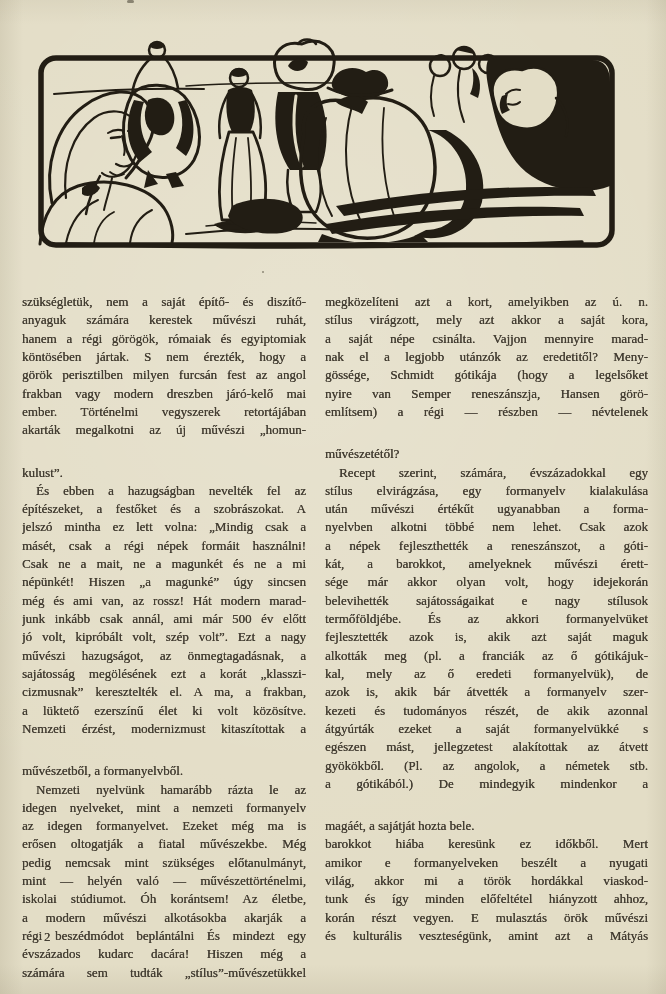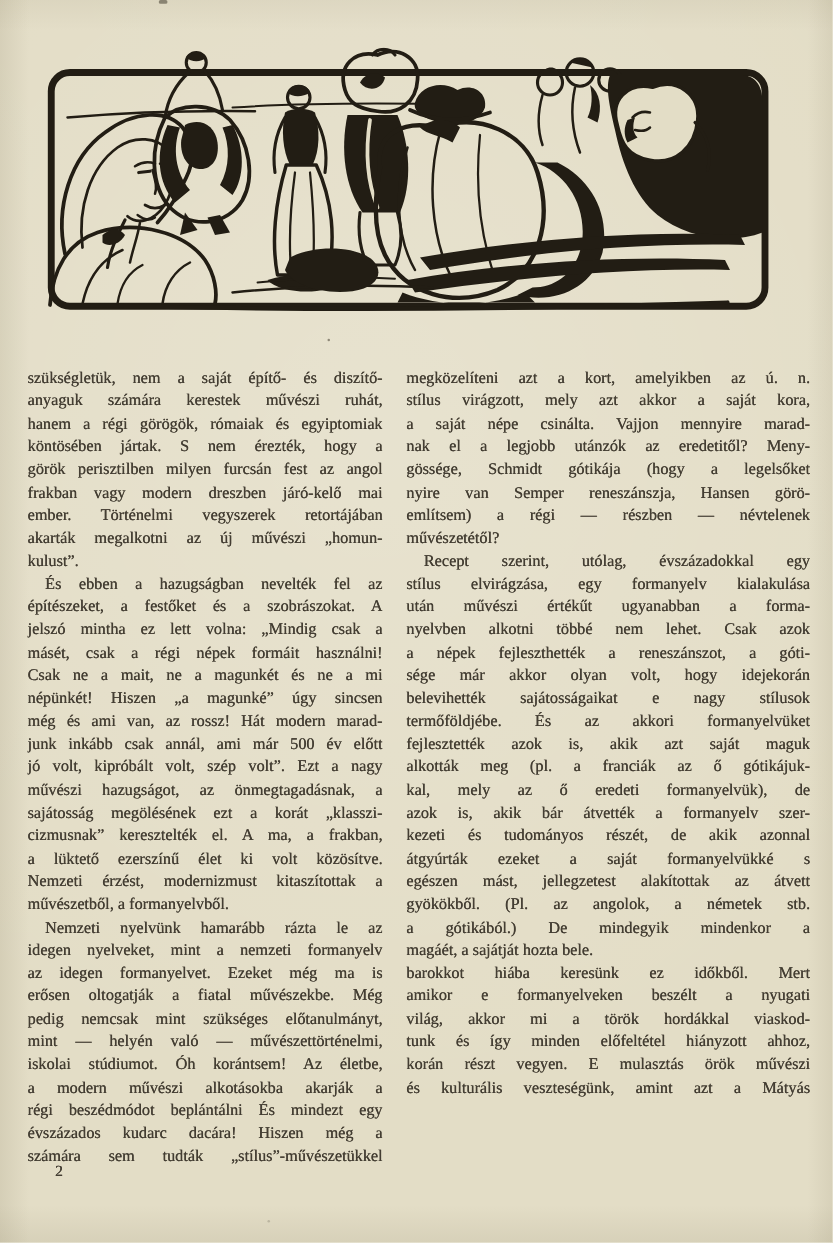--- a/index.html
+++ b/index.html
@@ -22,21 +22,21 @@
   }
   .illustration svg { width:100%; height:100%; display:block; }
   .column {
     position:absolute; top:293px;
     font-size:13px; line-height:18.32px;
     text-shadow:.2px 0 0 currentColor;
   }
   .col-left  { left:22px;  width:284px; }
   .col-right { left:325px; width:323px; }
   .line { height:18.32px; overflow:hidden; text-align:justify; text-align-last:justify; }
-  .line.endline { text-align-last:left; }
+  .line.endline { text-align-last:left;margin-top:24px; }
   .line.indent  { text-indent:14px; }
   .page-number {
     position:absolute; left:44px; top:930px;
     font-size:12.5px; text-shadow:.2px 0 0 currentColor;
   }
   .speck { position:absolute; background:rgba(70,64,50,.55); border-radius:50%; }
   .speck-a { left:127px; top:0;   width:7px; height:3px; border-radius:2px; }
   .speck-b { left:262px; top:271px; width:2px; height:2px; }
   .speck-c { left:214px; top:976px; width:2px; height:2px; opacity:.4; }
 </style>
@@ -177,25 +177,26 @@
     </div>
   <div class="column col-right">
       <div class="line">megközelíteni azt a kort, amelyikben az ú. n.</div>
       <div class="line">stílus virágzott, mely azt akkor a saját kora,</div>
       <div class="line">a saját népe csinálta. Vajjon mennyire marad-</div>
       <div class="line">nak el a legjobb utánzók az eredetitől? Meny-</div>
       <div class="line">gössége, Schmidt gótikája (hogy a legelsőket</div>
       <div class="line">nyire van Semper reneszánszja, Hansen görö-</div>
       <div class="line">említsem) a régi — részben — névtelenek</div>
       <div class="line endline">művészetétől?</div>
-      <div class="line indent">Recept szerint, utólag, évszázadokkal egy</div>
+      <div class="line indent">Recept szerint, számára, évszázadokkal egy</div>
       <div class="line">stílus elvirágzása, egy formanyelv kialakulása</div>
       <div class="line">után művészi értékűt ugyanabban a forma-</div>
       <div class="line">nyelvben alkotni többé nem lehet. Csak azok</div>
       <div class="line">a népek fejleszthették a reneszánszot, a góti-</div>
+      <div class="line">kát, a barokkot, amelyeknek művészi érett-</div>
       <div class="line">sége már akkor olyan volt, hogy idejekorán</div>
       <div class="line">belevihették sajátosságaikat e nagy stílusok</div>
       <div class="line">termőföldjébe. És az akkori formanyelvüket</div>
       <div class="line">fejlesztették azok is, akik azt saját maguk</div>
       <div class="line">alkották meg (pl. a franciák az ő gótikájuk-</div>
       <div class="line">kal, mely az ő eredeti formanyelvük), de</div>
       <div class="line">azok is, akik bár átvették a formanyelv szer-</div>
       <div class="line">kezeti és tudományos részét, de akik azonnal</div>
       <div class="line">átgyúrták ezeket a saját formanyelvükké s</div>
       <div class="line">egészen mást, jellegzetest alakítottak az átvett</div>

